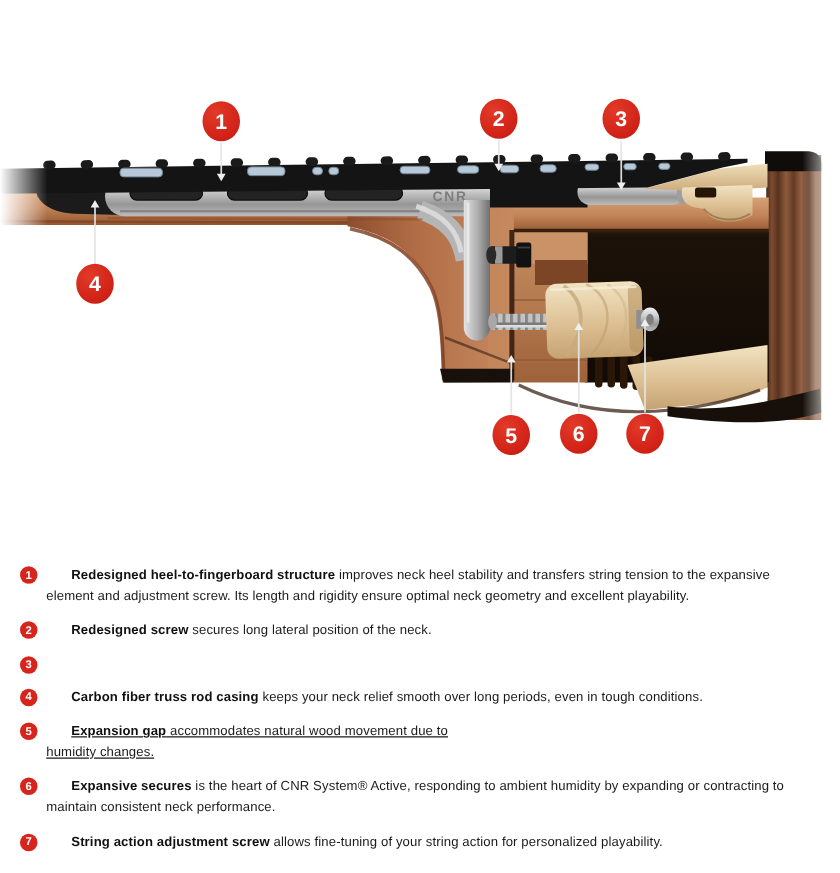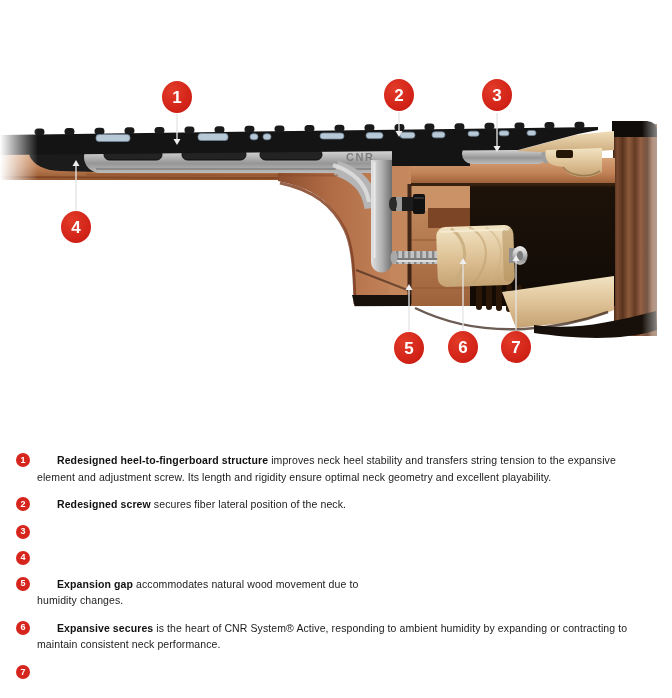--- a/index.html
+++ b/index.html
@@ -25,21 +25,21 @@
     flex:none; width:14px; height:14px; border-radius:50%;
     background:#d6251c; color:#fff; font-size:9px; font-weight:bold;
     display:flex; align-items:center; justify-content:center;
     margin-right:7px; margin-top:1px; line-height:1;
   }
   .legend-text {
     font-size:10.5px; line-height:1.58; color:#1b1b1b; max-width:632px;
     letter-spacing:.1px;
   }
   .legend-text .t-bold { font-weight:bold; color:#111;padding-left:20px; }
-  .legend-text.narrow { max-width:352px; }
+  .legend-text.narrow { max-width:352px;text-decoration:underline; }
 </style>
 </head>
 <body>
 
 <div class="stage">
 
   <div class="diagram">
     <svg width="672" height="430" viewBox="0 0 672 430">
       <defs>
         <linearGradient id="gMetalV" x1="0" y1="0" x2="0" y2="1">
@@ -273,34 +273,36 @@
     <div class="marker" style="left:501px; top:331px;">7</div>
   </div>
 
   <div class="legend">
     <div class="legend-row">
       <span class="legend-bullet">1</span>
       <div class="legend-text"><span class="t-bold">Redesigned heel-to-fingerboard structure</span> <span>improves neck heel stability and transfers string tension to the expansive element and adjustment screw. Its length and rigidity ensure optimal neck geometry and excellent playability.</span></div>
     </div>
     <div class="legend-row">
       <span class="legend-bullet">2</span>
-      <div class="legend-text"><span class="t-bold">Redesigned screw</span> <span>secures fiber lateral position of the neck.</span></div>
+      <div class="legend-text"><span class="t-bold">Redesigned screw</span> <span>secures long lateral position of the neck.</span></div>
     </div>
     <div class="legend-row">
       <span class="legend-bullet">3</span>
     </div>
     <div class="legend-row">
       <span class="legend-bullet">4</span>
+      <div class="legend-text"><span class="t-bold">Carbon fiber truss rod casing</span> <span>keeps your neck relief smooth over long periods, even in tough conditions.</span></div>
     </div>
     <div class="legend-row">
       <span class="legend-bullet">5</span>
       <div class="legend-text narrow"><span class="t-bold">Expansion gap</span> <span>accommodates natural wood movement due to humidity changes.</span></div>
     </div>
     <div class="legend-row">
       <span class="legend-bullet">6</span>
       <div class="legend-text"><span class="t-bold">Expansive secures</span> <span>is the heart of CNR System® Active, responding to ambient humidity by expanding or contracting to maintain consistent neck performance.</span></div>
     </div>
     <div class="legend-row">
       <span class="legend-bullet">7</span>
+      <div class="legend-text"><span class="t-bold">String action adjustment screw</span> <span>allows fine-tuning of your string action for personalized playability.</span></div>
     </div>
   </div>
 
 </div>
 
 </body></html>

